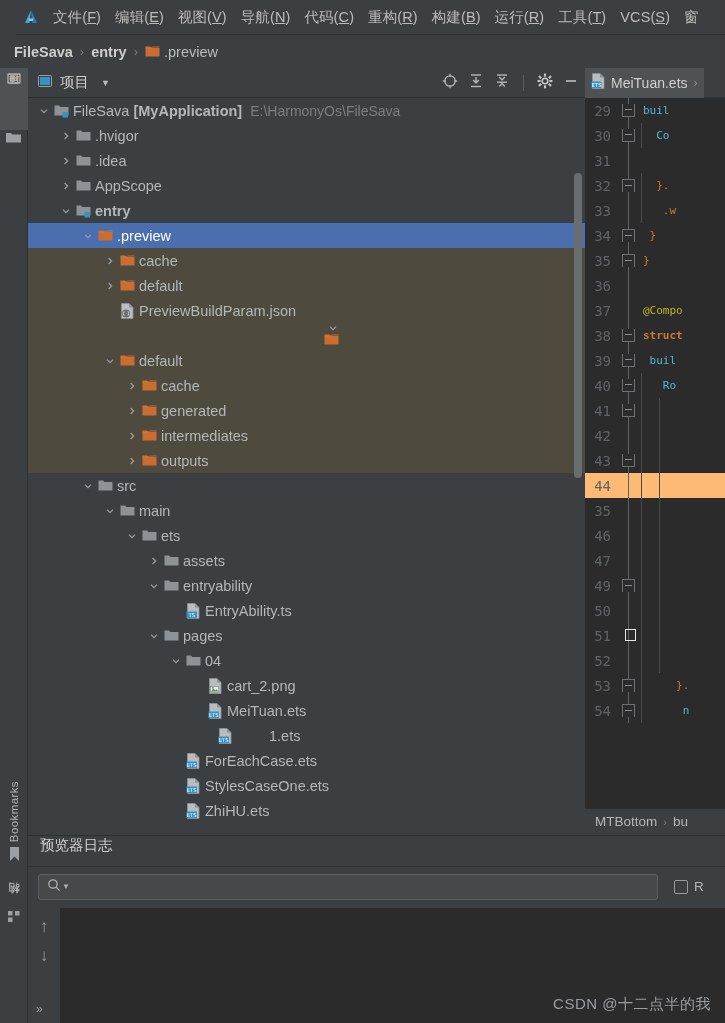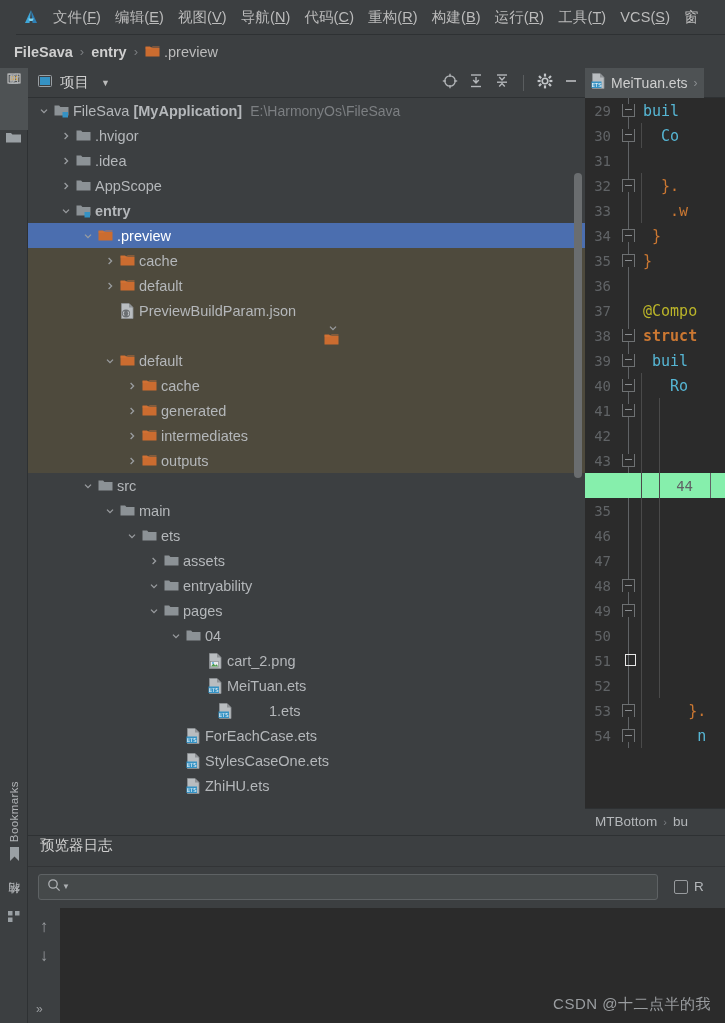--- a/index.html
+++ b/index.html
@@ -96,27 +96,27 @@
   .ed-tabs {
     height: 30px; background: #3c3f41; display: flex; align-items: center;
     border-bottom: 1px solid #2e3133;
   }
   .ed-tab { display: flex; align-items: center; height: 30px; padding: 0 6px; background: #4e5254; }
   .ed-tab-label { color: #cfcfcf; font-size: 14px; margin-left: 5px; }
   .ed-tab-chev { color: #8a8d90; font-size: 12px; margin-left: 6px; }
 
   .ed-body { position: absolute; left: 0; top: 30px; width: 140px; height: 702px; background: #2b2b2b; overflow: hidden; }
   .codeline { position: relative; height: 25px; display: flex; align-items: center; }
-  .codeline.current { background: #86efac; justify-content: flex-end; }
+  .codeline.current { background: #fdba74; }
   .lnum {
     width: 30px; min-width: 30px; text-align: right; padding-right: 4px;
     color: #606366; font-size: 14px; font-family: "DejaVu Sans Mono", monospace;
   }
   .gutter { width: 28px; min-width: 28px; position: relative; height: 25px; }
-  .ctext { font-family: "DejaVu Sans Mono", monospace; font-size: 15px; white-space: pre; }
+  .ctext { font-family: "DejaVu Sans Mono", monospace; font-size: 11px; white-space: pre; }
   .k-blue { color: #56b6d4; }
   .k-orange { color: #cc7832; }
   .k-yellow { color: #bbb529; }
   .k-white { color: #a9b7c6; }
   .k-bold { font-weight: bold; }
 
   .fold-line { position: absolute; left: 13px; top: 0; width: 1px; height: 25px; background: #606366; }
   .fold-box {
     position: absolute; left: 7px; top: 6px; width: 13px; height: 13px;
     border: 1px solid #6e7173; background: #2b2b2b;
@@ -593,20 +593,32 @@
               <path d="M2 3.6 L5 6.6 L8 3.6" fill="none" stroke="currentColor" stroke-width="1.3"></path>
             </svg>
           </span>
           <span class="ico" style="display: inline-flex; align-items: center;">
             <svg width="15" height="13" viewBox="0 0 15 13">
               <path d="M0.5 1.5 h4.6 l1.3 1.5 H14.5 v8.5 H0.5 Z" fill="#8c9296"></path>
             </svg>
           </span>
           <span class="lbl">entryability</span>
         </div>
+        <div class="row" style="padding-left: 140px;">
+          <span class="arrow"></span>
+          <span class="ico" style="display: inline-flex; align-items: center;">
+            <svg width="15" height="16" viewBox="0 0 15 16">
+              <path d="M1.5 0.5 H9 L13 4.5 V15.5 H1.5 Z" fill="#b9bdc0" stroke="#8e9295" stroke-width="0.8"></path>
+              <path d="M9 0.5 L13 4.5 H9 Z" fill="#8e9295"></path>
+              <rect x="0.5" y="8.5" width="10.5" height="6.5" fill="#3592c4"></rect>
+              <text x="5.7" y="13.7" font-family="DejaVu Sans" font-size="5.3" fill="#ffffff" text-anchor="middle">TS</text>
+            </svg>
+          </span>
+          <span class="lbl">EntryAbility.ts</span>
+        </div>
         <div class="row" style="padding-left: 118px;">
           <span class="arrow">
             <svg width="10" height="10" viewBox="0 0 10 10">
               <path d="M2 3.6 L5 6.6 L8 3.6" fill="none" stroke="currentColor" stroke-width="1.3"></path>
             </svg>
           </span>
           <span class="ico" style="display: inline-flex; align-items: center;">
             <svg width="15" height="13" viewBox="0 0 15 13">
               <path d="M0.5 1.5 h4.6 l1.3 1.5 H14.5 v8.5 H0.5 Z" fill="#8c9296"></path>
             </svg>
@@ -868,30 +880,20 @@
             <span class="fold-line"></span>
           </span>
           <span class="indent-guide" style="left: 56px;"></span>
           <span class="indent-guide" style="left: 74px;"></span>
           <span class="ctext k-white"></span>
         </div>
         <div class="codeline">
           <span class="lnum">47</span>
           <span class="gutter">
             <span class="fold-line"></span>
-          </span>
-          <span class="indent-guide" style="left: 56px;"></span>
-          <span class="indent-guide" style="left: 74px;"></span>
-          <span class="ctext k-white"></span>
-        </div>
-        <div class="codeline">
-          <span class="lnum">48</span>
-          <span class="gutter">
-            <span class="fold-line"></span>
-            <span class="fold-box up"></span>
           </span>
           <span class="indent-guide" style="left: 56px;"></span>
           <span class="indent-guide" style="left: 74px;"></span>
           <span class="ctext k-white"></span>
         </div>
         <div class="codeline">
           <span class="lnum">49</span>
           <span class="gutter">
             <span class="fold-line"></span>
             <span class="fold-box up"></span>

